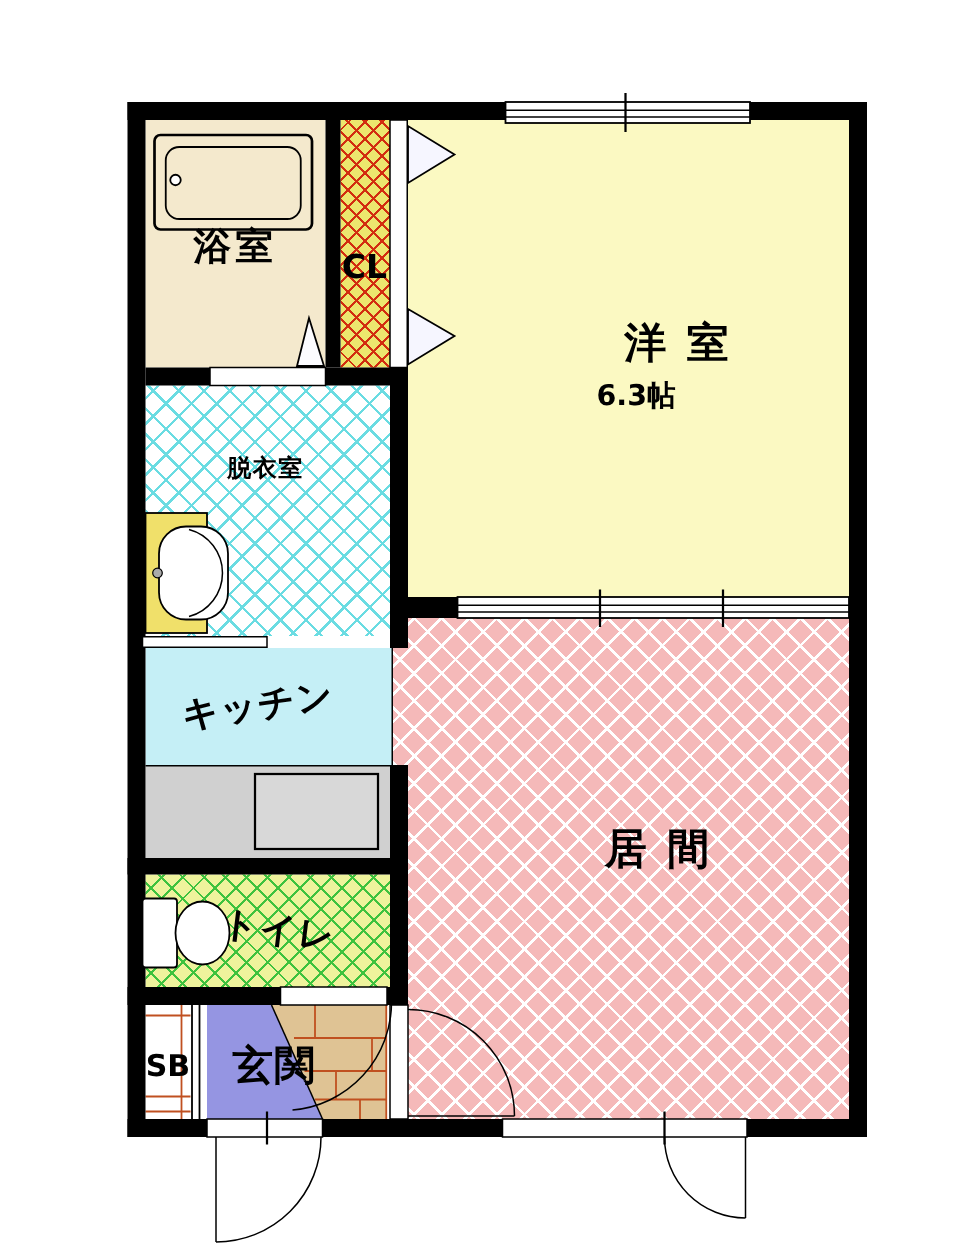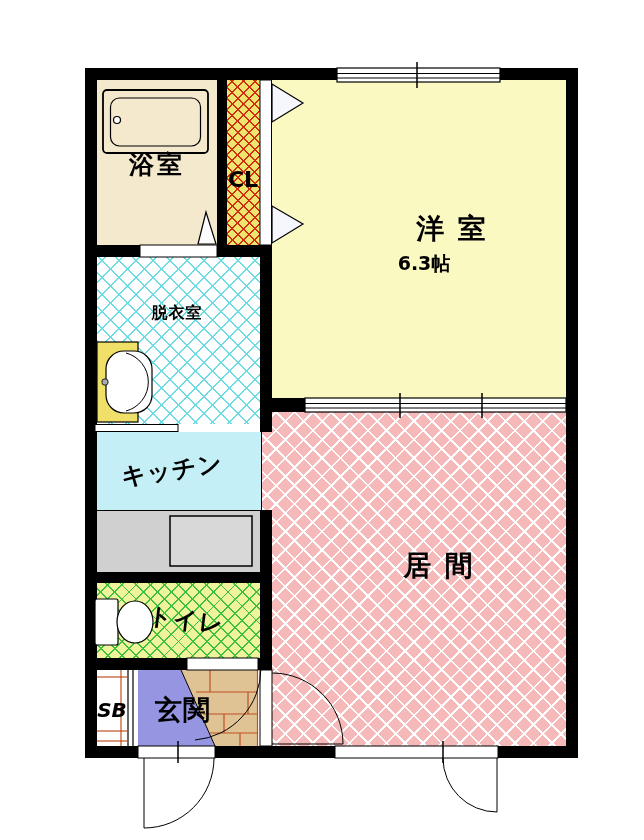--- a/index.html
+++ b/index.html
@@ -177,17 +177,17 @@
     </g>
   </svg>
 
   <div class="lbl lbl-bath" style="left:157px;top:164px;">浴室</div>
   <div class="lbl lbl-cl" style="left:243px;top:179px;">CL</div>
   <div class="lbl lbl-room-title" style="left:423px;top:229px;margin-left:29px;">洋 室</div>
   <div class="lbl lbl-room-size" style="left:424px;top:264px;">6.3帖</div>
   <div class="lbl lbl-dressing" style="left:177px;top:313px;">脱衣室</div>
   <div class="lbl lbl-kitchen" style="left:172px;top:470px;">キッチン</div>
   <div class="lbl lbl-toilet" style="left:186px;top:620px;">トイレ</div>
-  <div class="lbl lbl-sb" style="left:112px;top:710px;font-style:italic;">SB</div>
+  <div class="lbl lbl-sb" style="left:112px;top:710px;">SB</div>
   <div class="lbl lbl-genkan" style="left:183px;top:710px;">玄関</div>
   <div class="lbl lbl-room-title" style="left:423px;top:566px;margin-left:16px;">居 間</div>
 
 </div>
 
 </body></html>

